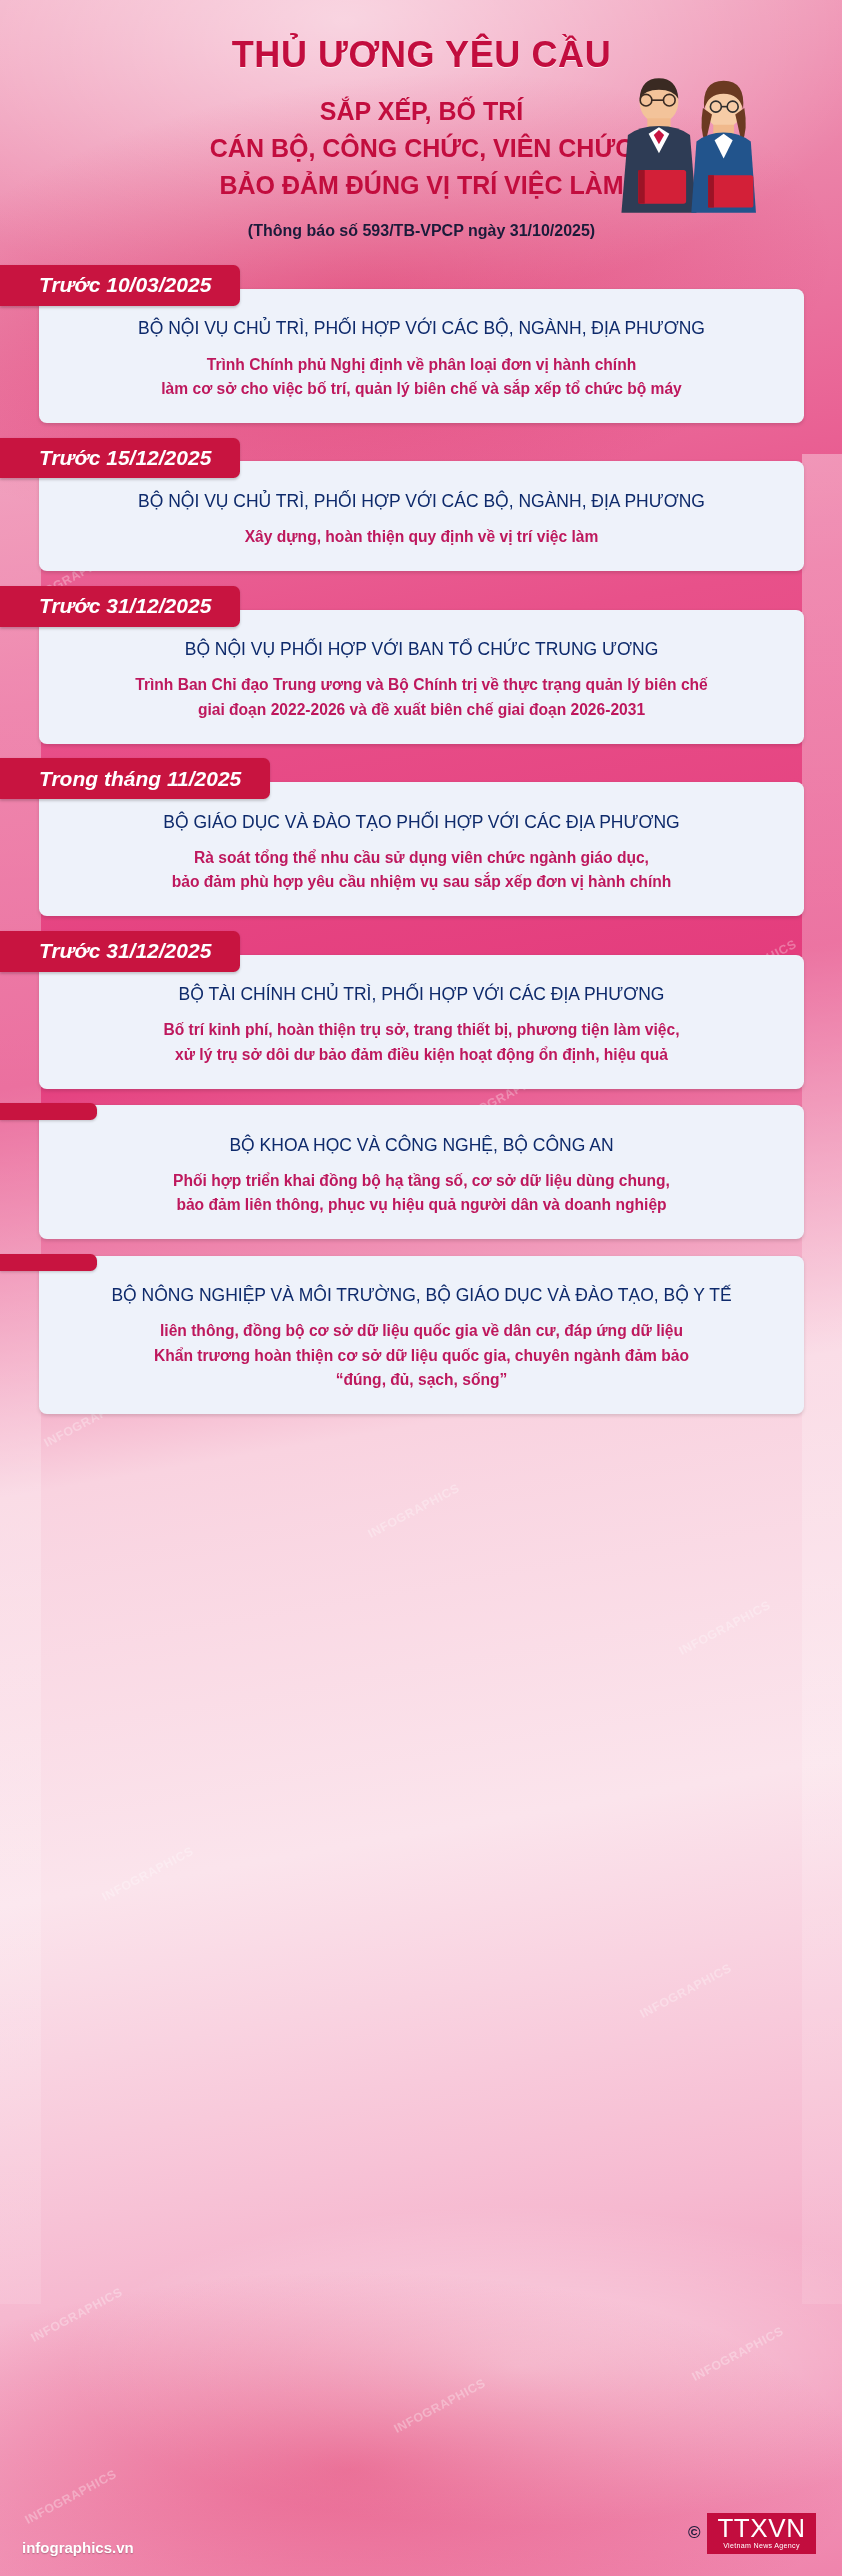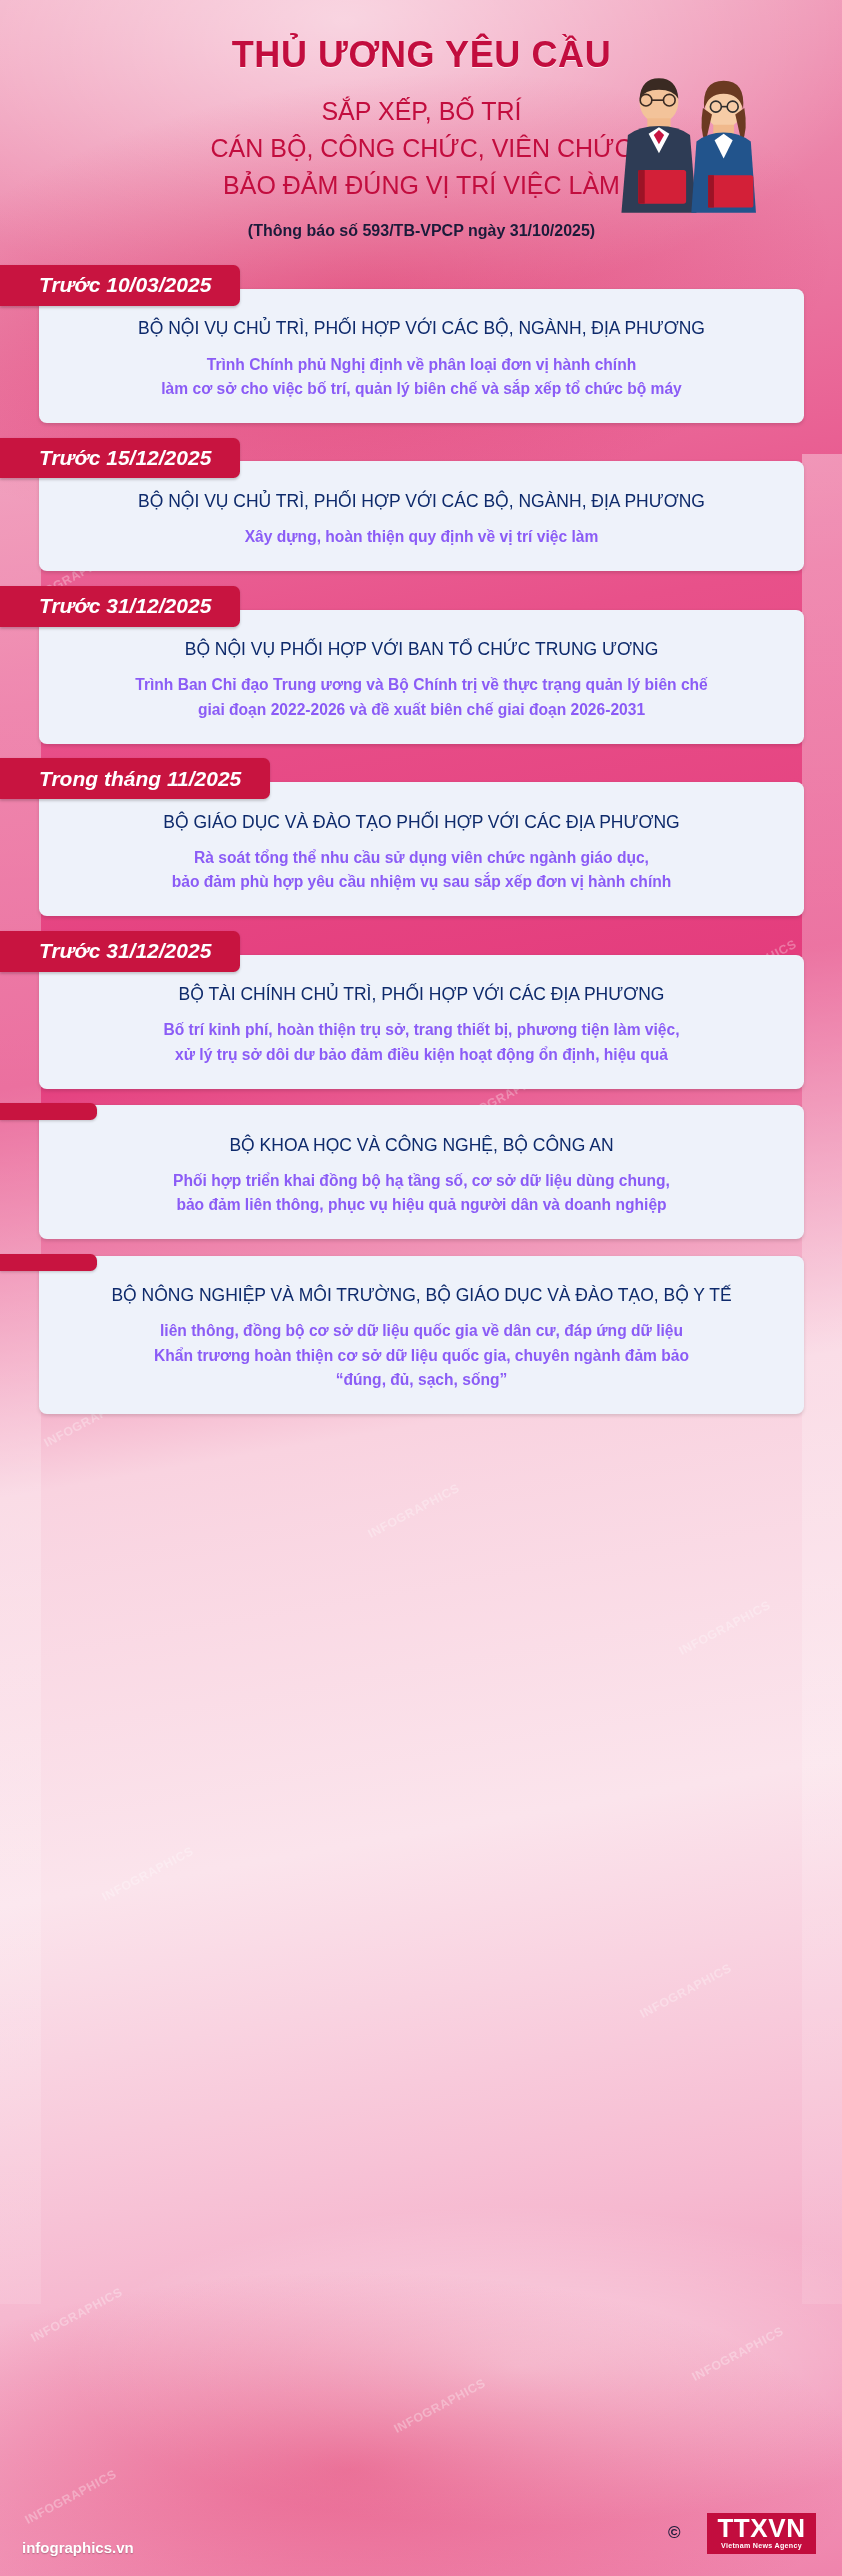--- a/index.html
+++ b/index.html
@@ -60,21 +60,21 @@
   .main-title {
     color: #c20d3e;
     font-size: 36px;
     font-weight: bold;
     letter-spacing: 0.6px;
     text-shadow: 0 1.3px 0.6px rgba(255,255,255,0.7);
   }
   .sub-block {
     margin-top: 17px;
     color: #c20d3e;
-    font-weight: normal;
+    font-weight: bold;
     line-height: 1.48;
   }
   .sub1 { font-size: 25px; }
   .sub2 { font-size: 25px; }
   .sub3 { font-size: 25px; }
   .notice {
     margin-top: 18px;
     color: #1b1b3a;
     font-size: 16px;
     font-weight: bold;
@@ -121,21 +121,21 @@
     box-shadow: 0 1.9px 3.9px rgba(0,0,0,0.13);
   }
   .card-head {
     color: #0e2a6b;
     font-size: 17.5px;
     font-weight: normal;
     margin-bottom: 11.7px;
     line-height: 1.35;
   }
   .card-body {
-    color: #8b5cf6;
+    color: #be185d;
     font-size: 15.6px;
     font-weight: bold;
     line-height: 1.56;
   }
 
   
   .footer {
     position: absolute;
     left: 0; right: 0; bottom: 0;
     height: 97px;
@@ -147,25 +147,24 @@
     bottom: 22px;
     display: flex;
     align-items: center;
     gap: 6.5px;
   }
   .copy { color: #1b1b3a; font-size: 17px; font-weight: bold; }
   .ttx-box {
     background: #c20d3e;
     color: #ffffff;
     font-size: 26px;
-    font-weight: bold;
+    font-weight: normal;
     padding: 2.6px 10.4px 3.9px 10.4px;
     letter-spacing: 0.6px;
     line-height: 1;
-    margin-left: 20px;
   }
   .ttx-sub {
     color: #ffffff;
     font-size: 7.1px;
     text-align: center;
     letter-spacing: 0.3px;
     margin-top: 1.9px;
   }
   .site {
     position: absolute;

